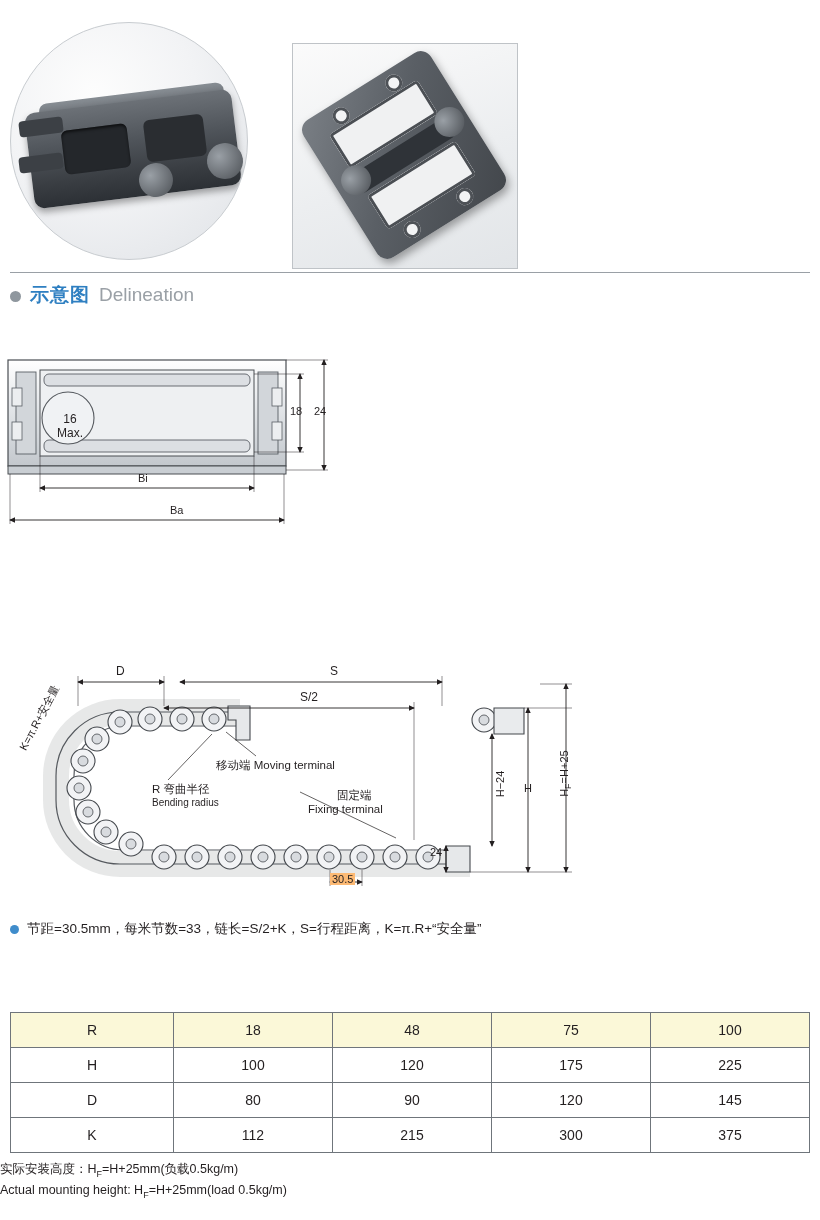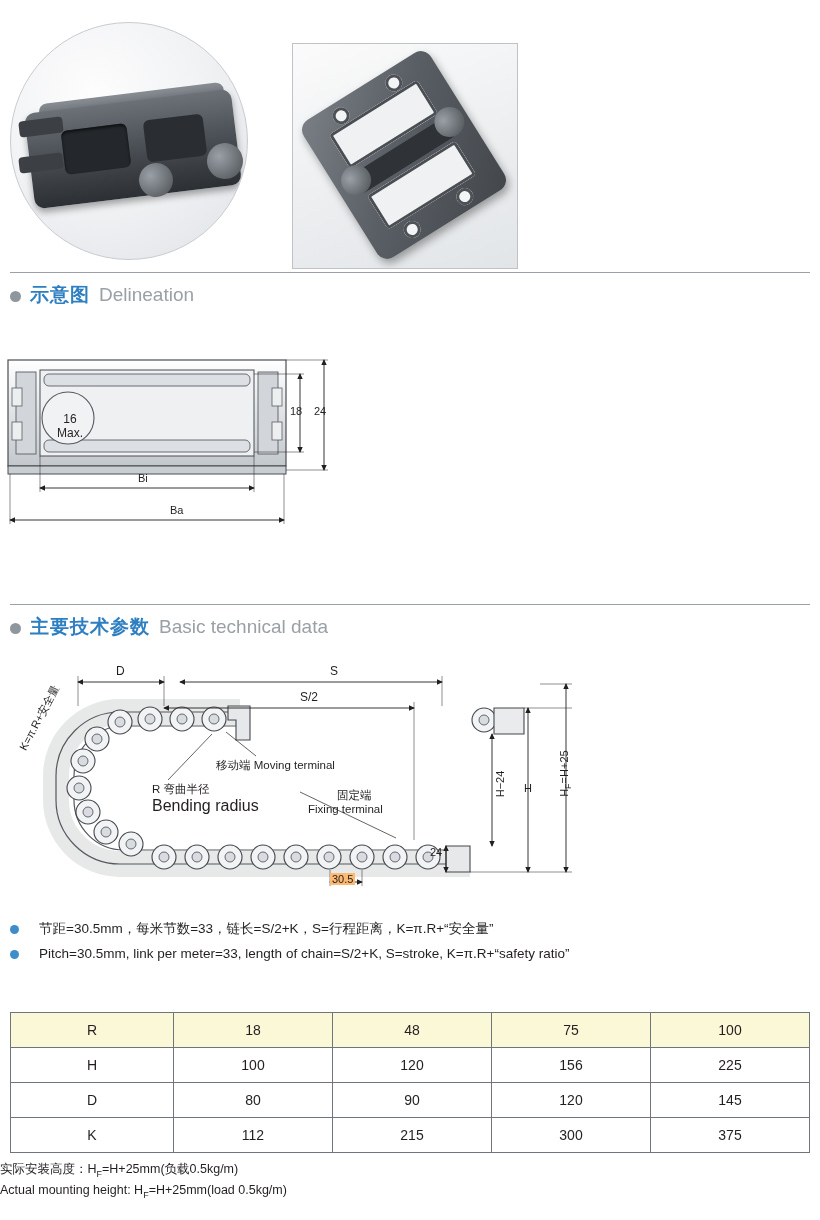--- a/index.html
+++ b/index.html
@@ -83,21 +83,21 @@
   .sec-en{font-size:19px;color:#9aa0a6;}
 
   
   .draw1{position:absolute;left:0;top:330px;width:360px;height:210px;}
 
   
   .draw2{position:absolute;left:0;top:660px;width:640px;height:250px;}
 
   
   .notes{position:absolute;left:10px;top:920px;width:800px;}
-  .note{display:flex;align-items:flex-start;gap:20px;margin-bottom:7px;}
+  .note{display:flex;align-items:flex-start;gap:8px;margin-bottom:7px;}
   .note .bullet{width:9px;height:9px;background:#3f8ccb;top:5px;}
   .note-txt{font-size:13.5px;line-height:1.35;}
 
   
   .tbl{position:absolute;left:10px;top:1012px;width:800px;border-collapse:collapse;}
   .tbl td{border:1px solid #6f757b;height:32px;text-align:center;font-size:14px;}
   .tbl tr:first-child td{background:#fbf8d8;}
   .tbl td:first-child{width:160px;}
 
   .footer{position:absolute;left:0;top:1160px;width:800px;font-size:12.5px;line-height:1.5;}
@@ -197,28 +197,20 @@
     </svg>
 
     <div style="position:absolute;left:56px;top:82px;font-size:12px;text-align:center;width:28px;">16</div>
     <div style="position:absolute;left:50px;top:96px;font-size:12px;text-align:center;width:40px;">Max.</div>
     <div style="position:absolute;left:290px;top:75px;font-size:11px;">18</div>
     <div style="position:absolute;left:314px;top:75px;font-size:11px;">24</div>
     <div style="position:absolute;left:138px;top:142px;font-size:11px;">Bi</div>
     <div style="position:absolute;left:136px;top:174px;font-size:11px;padding-left:34px;">Ba</div>
   </div>
 
-  <div class="sec" style="top:604px;">
-    <div class="sec-rule"></div>
-    <div class="sec-head">
-      <span class="bullet"></span>
-      <span class="sec-cn">主要技术参数</span>
-      <span class="sec-en">Basic technical data</span>
-    </div>
-  </div>
 
   <div class="draw2">
     <svg width="640" height="250" viewBox="0 0 640 250">
       <defs>
         <marker id="a2" markerWidth="7" markerHeight="7" refX="6" refY="3.2" orient="auto">
           <path d="M0,0 L7,3.2 L0,6.4 z" fill="#231f20"></path>
         </marker>
         <marker id="a2s" markerWidth="7" markerHeight="7" refX="1" refY="3.2" orient="auto">
           <path d="M7,0 L0,3.2 L7,6.4 z" fill="#231f20"></path>
         </marker>
@@ -315,57 +307,53 @@
     <div style="position:absolute;left:300px;top:30px;font-size:12px;">S/2</div>
 
     <div style="position:absolute;left:16px;top:86px;font-size:11px;transform:rotate(-62deg);transform-origin:left top;white-space:nowrap;">K=π.R+安全量</div>
 
     <div style="position:absolute;left:216px;top:98px;font-size:11.5px;white-space:nowrap;">
       <span>移动端</span>
       <span>Moving terminal</span>
     </div>
 
     <div style="position:absolute;left:152px;top:122px;font-size:11.5px;white-space:nowrap;">R 弯曲半径</div>
-    <div style="position:absolute;left:152px;top:137px;font-size:16px;white-space:nowrap;">Bending radius</div>
+    <div style="position:absolute;left:152px;top:137px;font-size:10px;white-space:nowrap;">Bending radius</div>
 
     <div style="position:absolute;left:308px;top:128px;font-size:11.5px;white-space:nowrap;padding-left:29px;">固定端</div>
     <div style="position:absolute;left:308px;top:143px;font-size:11.5px;white-space:nowrap;">Fixing terminal</div>
 
     <div style="position:absolute;left:330px;top:213px;font-size:11px;background:#fdba74;padding:0 2px;">30.5</div>
     <div style="position:absolute;left:430px;top:186px;font-size:11px;">24</div>
     <div style="position:absolute;left:487px;top:118px;font-size:11px;transform:rotate(-90deg);">H−24</div>
     <div style="position:absolute;left:524px;top:122px;font-size:11px;">H</div>
     <div style="position:absolute;left:542px;top:106px;font-size:11px;transform:rotate(-90deg);white-space:nowrap;">H<sub>F</sub>=H+25</div>
   </div>
 
   <div class="notes">
     <div class="note">
       <span class="bullet"></span>
       <span class="note-txt">节距=30.5mm，每米节数=33，链长=S/2+K，S=行程距离，K=π.R+“安全量”</span>
-    </div>
-    <div class="note">
-      <span class="bullet"></span>
-      <span class="note-txt">Pitch=30.5mm, link per meter=33, length of chain=S/2+K, S=stroke, K=π.R+“safety ratio”</span>
     </div>
   </div>
 
   <table class="tbl">
     <tbody>
       <tr>
         <td>R</td>
         <td>18</td>
         <td>48</td>
         <td>75</td>
         <td>100</td>
       </tr>
       <tr>
         <td>H</td>
         <td>100</td>
         <td>120</td>
-        <td>156</td>
+        <td>175</td>
         <td>225</td>
       </tr>
       <tr>
         <td>D</td>
         <td>80</td>
         <td>90</td>
         <td>120</td>
         <td>145</td>
       </tr>
       <tr>

